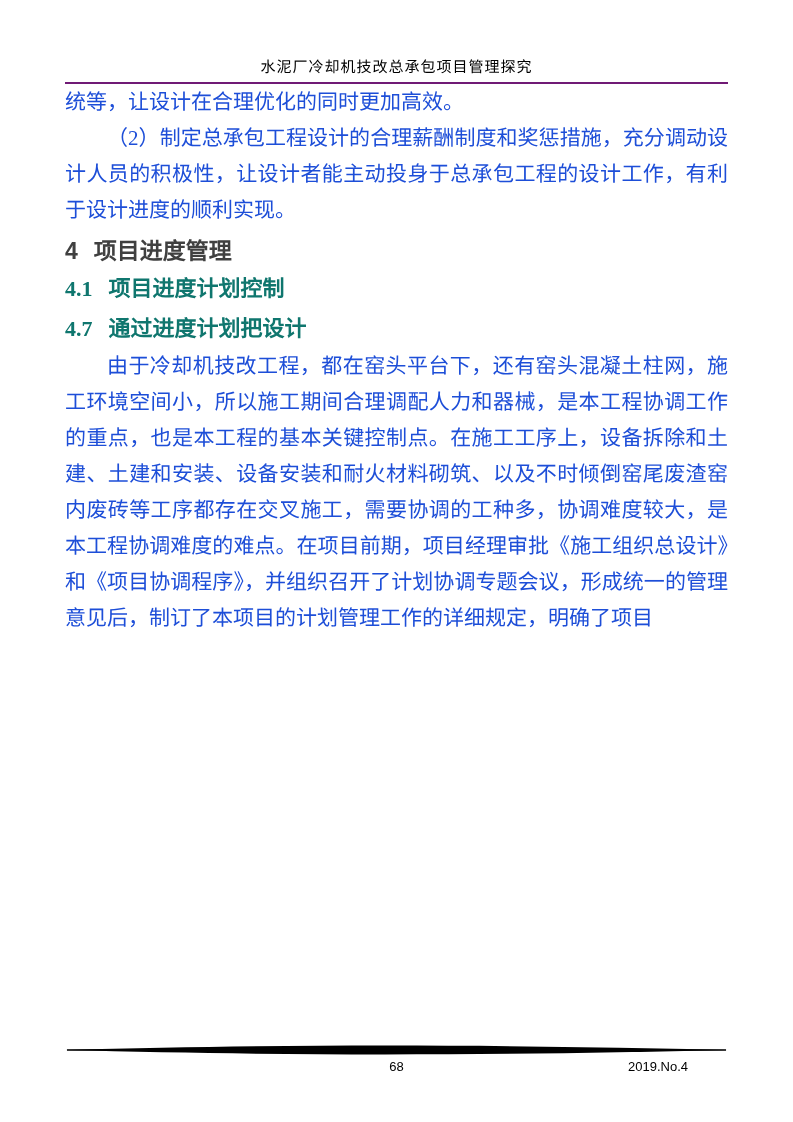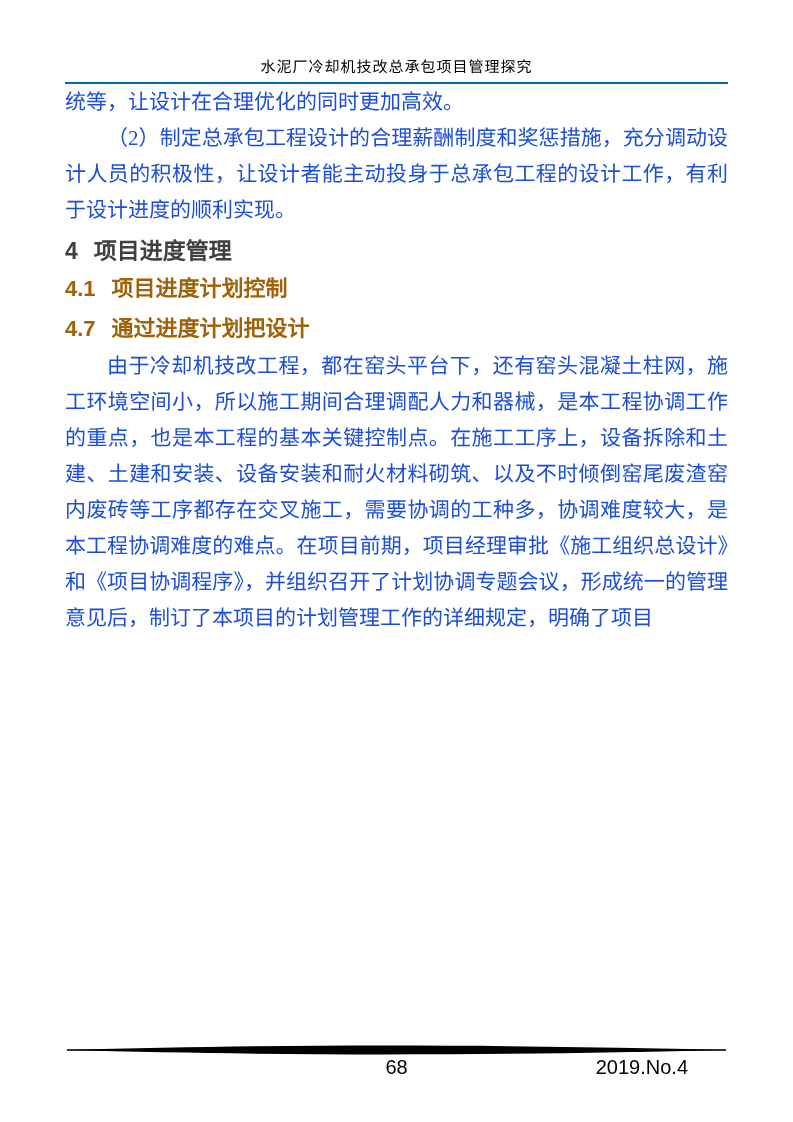--- a/index.html
+++ b/index.html
@@ -16,21 +16,21 @@
   }
   .content {
     position: absolute;
     left: 65px;
     top: 0;
     width: 663px;
   }
   .header {
     padding-top: 57px;
     padding-bottom: 4px;
-    border-bottom: 2px solid #0369a1;
+    border-bottom: 2px solid #701a75;
     text-align: center;
   }
   .header-title {
     font-size: 15px;
     line-height: 21px;
     letter-spacing: 1px;
     color: #000000;
   }
   p.body-par {
     font-size: 21px;
@@ -43,40 +43,40 @@
   .h-num { display: inline-block; margin-right: 16px; }
   h1.sec {
     font-family: "Liberation Sans", "DejaVu Sans", sans-serif;
     font-weight: bold;
     font-size: 23px;
     line-height: 38px;
     margin-top: 4px;
     color: #404040;
   }
   h2.sec {
-    font-family: Liberation Sans, sans-serif;
+    font-family: Liberation Serif, serif;
     font-weight: bold;
     font-size: 22px;
     line-height: 38px;
-    color: #a16207;
+    color: #0f766e;
   }
   h2.sec.second { margin-top: 2px; }
   .footer {
     position: absolute;
     left: 65px;
     top: 1044px;
     width: 663px;
   }
   .footer-bar-svg { display: block; width: 663px; height: 12px; }
   .footer-meta {
     position: relative;
     margin-top: 1px;
     height: 20px;
     font-family: "Liberation Sans", "DejaVu Sans", sans-serif;
-    font-size: 20px;
+    font-size: 13px;
     line-height: 20px;
     color: #000000;
   }
   .page-num { display: block; text-align: center; }
   .issue { position: absolute; right: 40px; top: 0; }
 </style>
 </head>
 <body>
 
 <div class="page">

